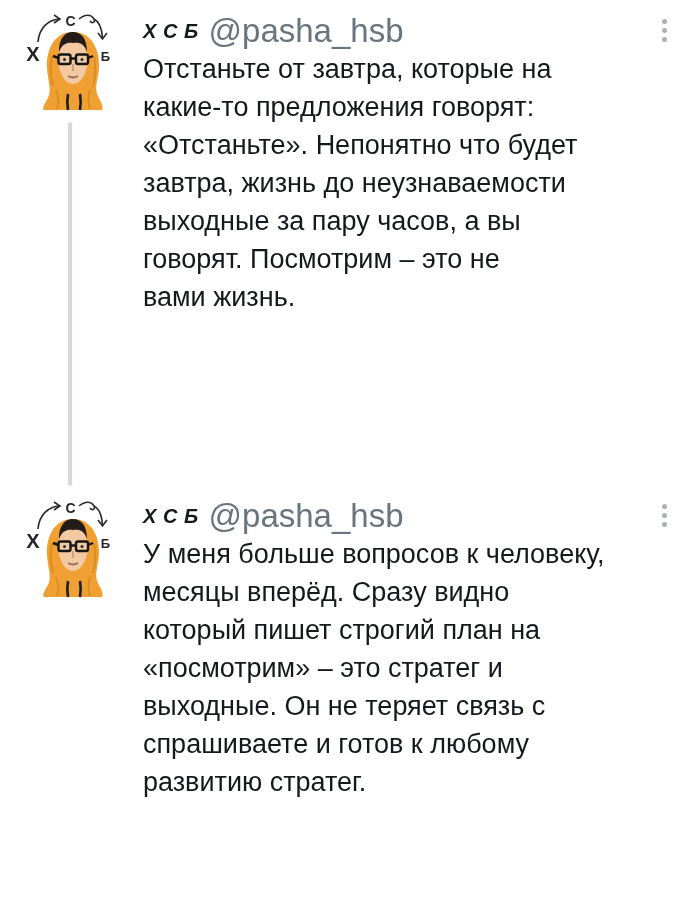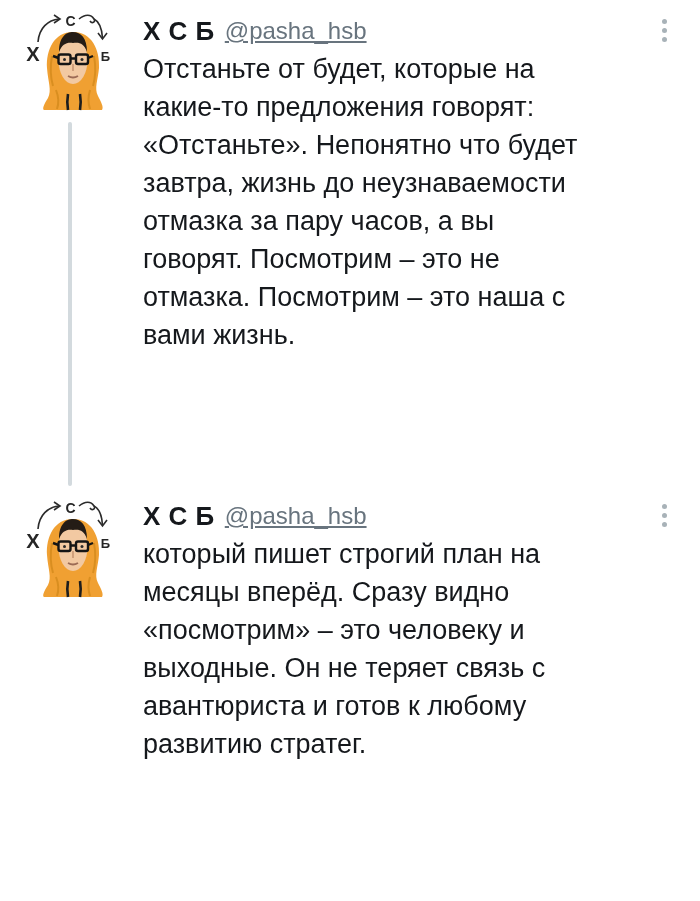--- a/index.html
+++ b/index.html
@@ -40,30 +40,30 @@
   }
   .tweet-header {
     height: 38px;
     display: flex;
     align-items: center;
     gap: 10px;
     position: relative;
   }
   .display-name {
     font-weight: bold;
-    font-size: 26px;
+    font-size: 20px;
     color: var(--c-text, #15181c);
     letter-spacing: 0.5px;
     white-space: nowrap;
+    font-style: italic;
   }
   .handle {
-    font-size: 24px;
+    font-size: 33px;
     color: var(--c-handle, #68747e);
     white-space: nowrap;
-    text-decoration: underline;
   }
   .more-menu {
     position: absolute;
     right: 4px;
     top: 2px;
     width: 24px;
     height: 32px;
     border: none;
     background: transparent;
     padding: 0;
@@ -149,27 +149,26 @@
     <header class="tweet-header">
       <span class="display-name">Х С Б</span>
       <span class="handle">@pasha_hsb</span>
       <button class="more-menu">
         <span class="dot"></span>
         <span class="dot"></span>
         <span class="dot"></span>
       </button>
     </header>
     <div class="tweet-body">
-      <div class="line">Отстаньте от будет, которые на</div>
+      <div class="line">Отстаньте от завтра, которые на</div>
       <div class="line">какие-то предложения говорят:</div>
       <div class="line">«Отстаньте». Непонятно что будет</div>
       <div class="line">завтра, жизнь до неузнаваемости</div>
-      <div class="line">отмазка за пару часов, а вы</div>
+      <div class="line">выходные за пару часов, а вы</div>
       <div class="line">говорят. Посмотрим – это не</div>
-      <div class="line">отмазка. Посмотрим – это наша с</div>
       <div class="line">вами жизнь.</div>
     </div>
   </div>
 </article>
 
 <article class="tweet tweet--2">
   <div class="avatar">
     <svg viewBox="0 0 92 100">
       <path style="fill:var(--c-hoodie)" d="M51 20 C 32 20 24 38 25 56 C 26 70 30 78 26 86 C 22 92 20 97 22 98 L 80 98 C 82 95 79 90 76 84 C 72 76 76 68 77 56 C 78 38 70 20 51 20 Z"></path>
       <path style="fill:none;stroke:var(--c-hoodie-shade);stroke-width:2" d="M34 78 Q 38 88 35 97 M68 78 Q 65 88 68 97 M30 44 Q 27 60 31 74 M72 44 Q 75 60 71 74"></path>
@@ -203,21 +202,22 @@
     <header class="tweet-header">
       <span class="display-name">Х С Б</span>
       <span class="handle">@pasha_hsb</span>
       <button class="more-menu">
         <span class="dot"></span>
         <span class="dot"></span>
         <span class="dot"></span>
       </button>
     </header>
     <div class="tweet-body">
+      <div class="line">У меня больше вопросов к человеку,</div>
+      <div class="line">месяцы вперёд. Сразу видно</div>
       <div class="line">который пишет строгий план на</div>
-      <div class="line">месяцы вперёд. Сразу видно</div>
-      <div class="line">«посмотрим» – это человеку и</div>
+      <div class="line">«посмотрим» – это стратег и</div>
       <div class="line">выходные. Он не теряет связь с</div>
-      <div class="line">авантюриста и готов к любому</div>
+      <div class="line">спрашиваете и готов к любому</div>
       <div class="line">развитию стратег.</div>
     </div>
   </div>
 </article>
 
 </body></html>

